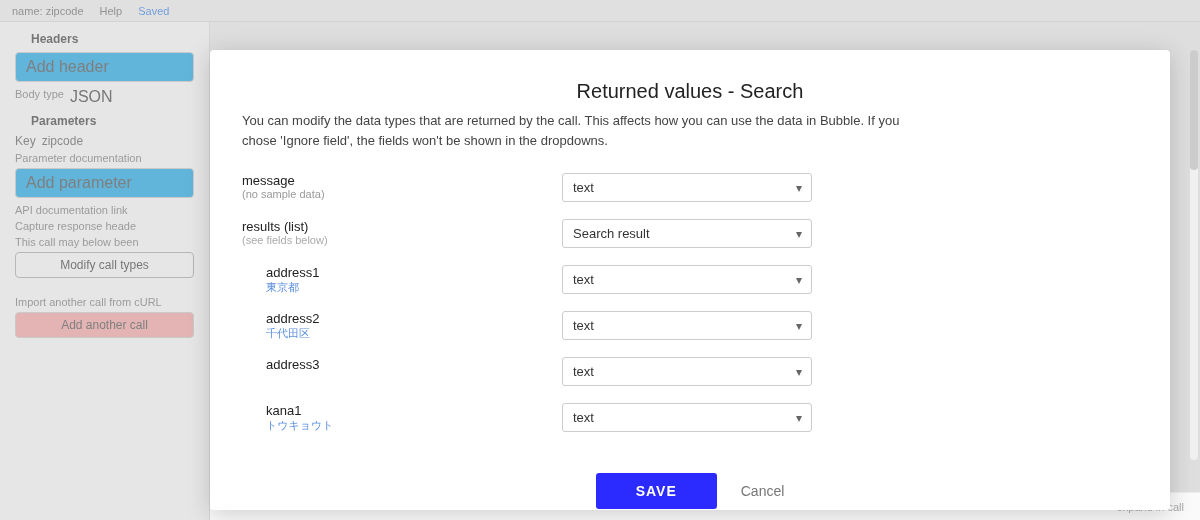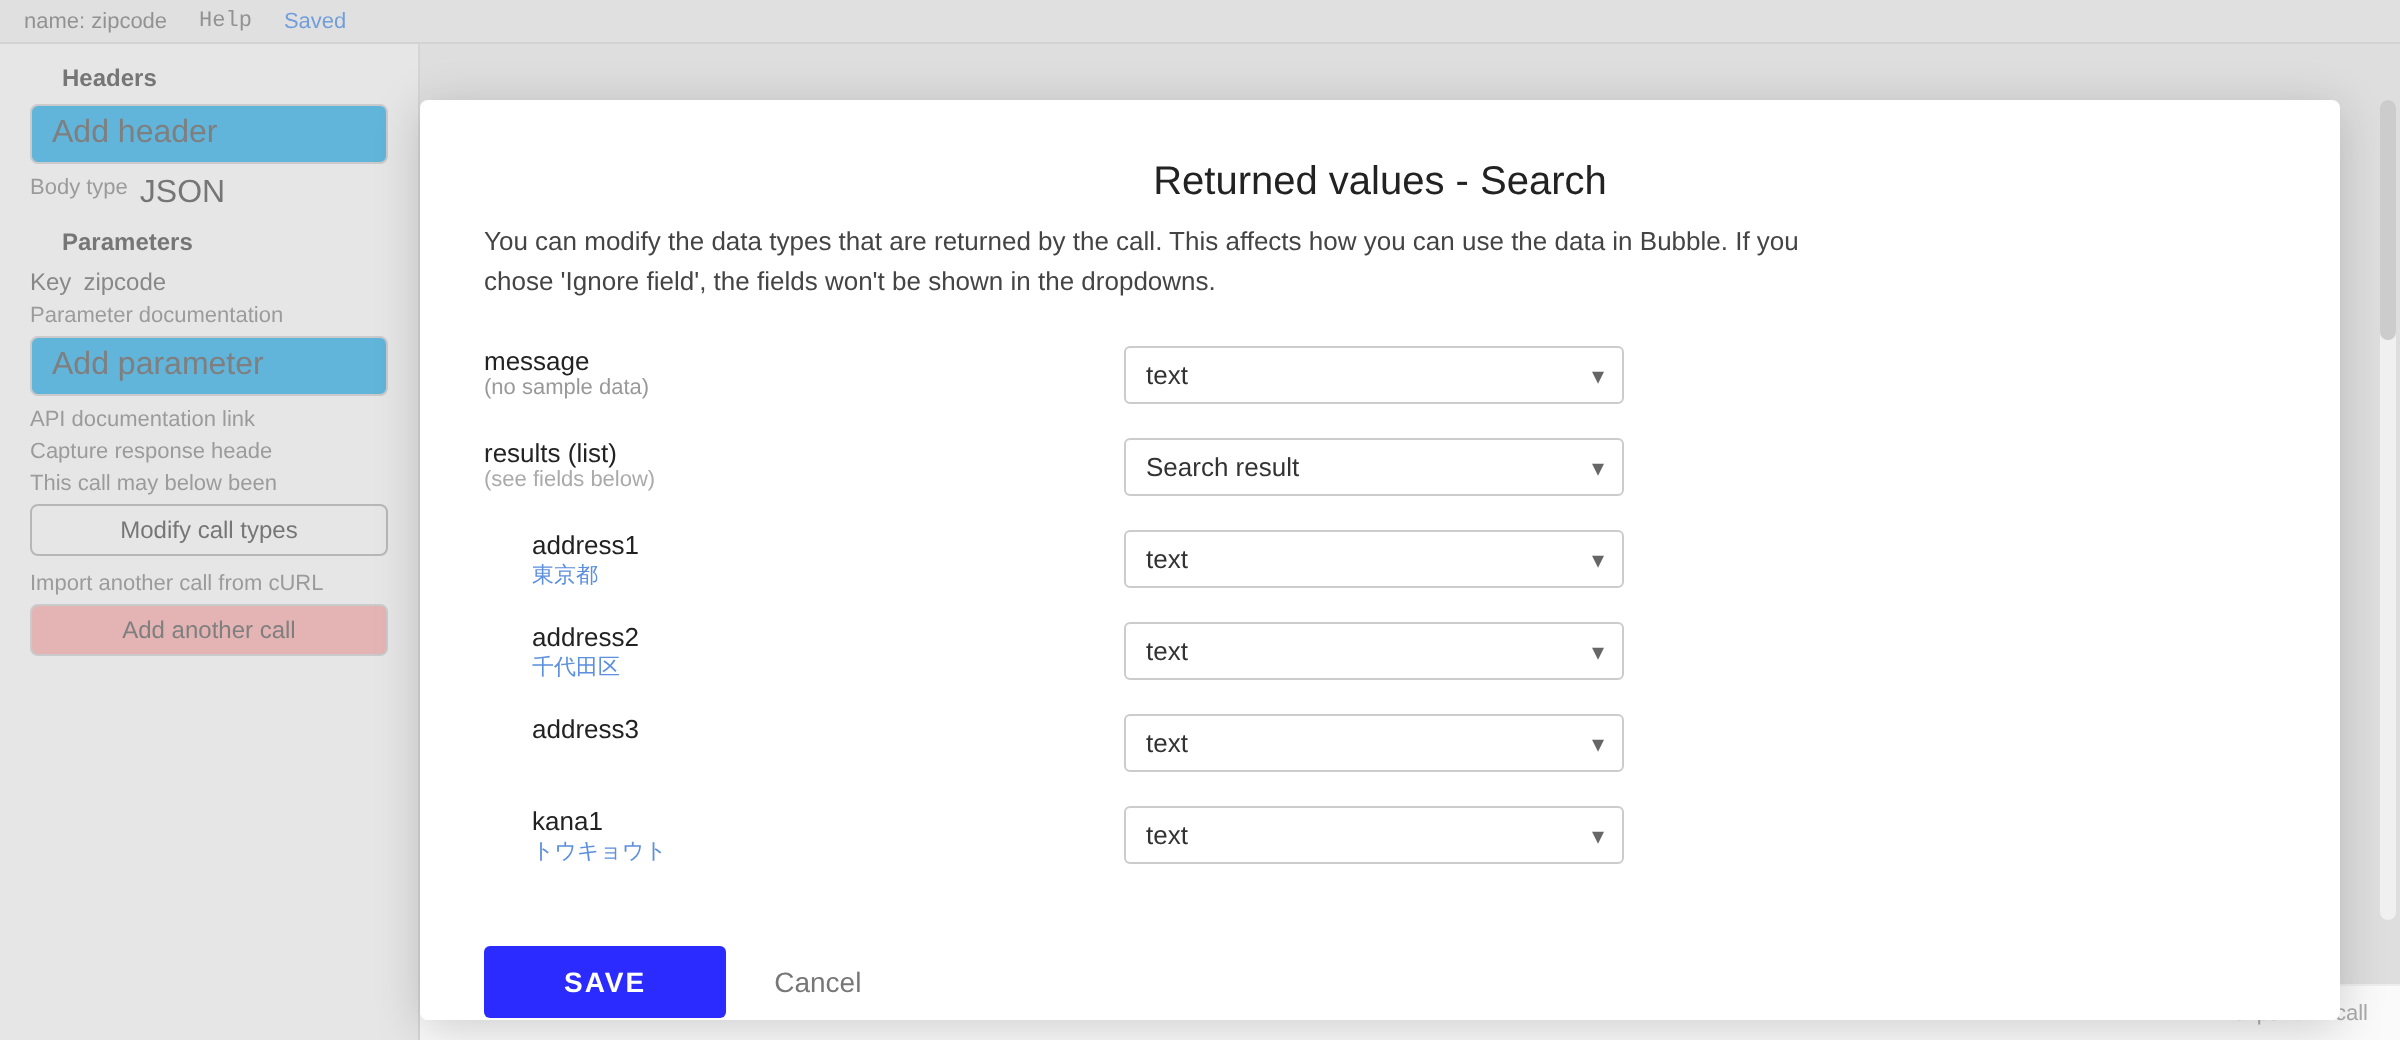--- a/index.html
+++ b/index.html
@@ -63,21 +63,21 @@
     .bg-page .modify-btn {
       border: 1px solid #aaa;
       border-radius: 4px;
       padding: 5px 10px;
       text-align: center;
       color: #333;
       font-size: 12px;
       background: #fff;
       cursor: pointer;
       margin-top: 4px;
-      margin-bottom: 8px;
+      margin-bottom: 18px;
       width: 100%;
     }
     .bg-page .add-btn {
       border: 1px solid #ccc;
       border-radius: 4px;
       padding: 5px 10px;
       text-align: center;
       color: #444;
       font-size: 12px;
       background: #fca5a5;
@@ -187,21 +187,21 @@
       top: 50%;
       transform: translateY(-50%);
       color: #666;
       pointer-events: none;
       font-size: 12px;
     }
 
     .modal-footer {
       display: flex;
       align-items: center;
-      justify-content: flex-start;
+      justify-content: center;
       gap: 24px;
       margin-top: 24px;
       padding-top: 10px;
     }
 
     .save-btn {
       background: #2b2bff;
       color: #fff;
       border: none;
       border-radius: 3px;
@@ -249,21 +249,21 @@
       z-index: 5;
       display: flex;
       align-items: center;
       padding: 0 12px;
       gap: 16px;
     }
     .top-bar-item {
       font-size: 11px;
       color: #666;
     }
-    .top-bar-item.help { color: #666; font-family: Liberation Mono, monospace; }
+    .top-bar-item.help { color: #666; }
     .top-bar-item.save { color: #2b7de9; }
 
     .bottom-bar {
       position: absolute;
       bottom: 0; left: 210px;
       right: 0;
       height: 28px;
       background: #fafafa;
       border-top: 1px solid #eee;
       z-index: 15;

